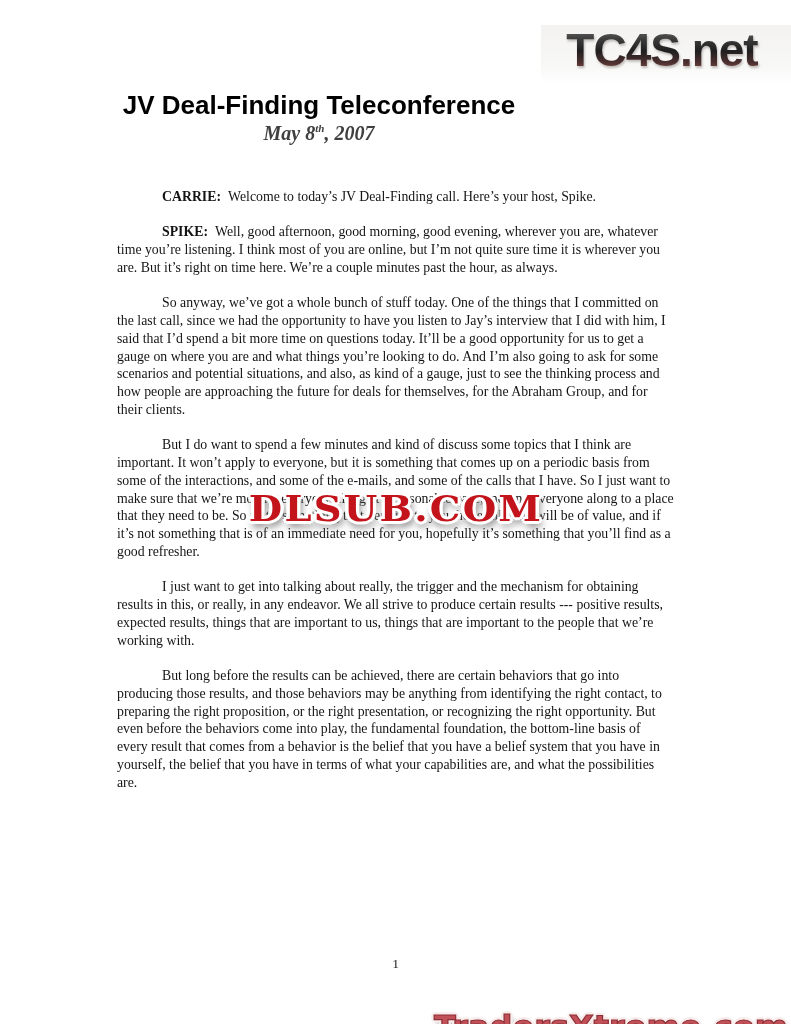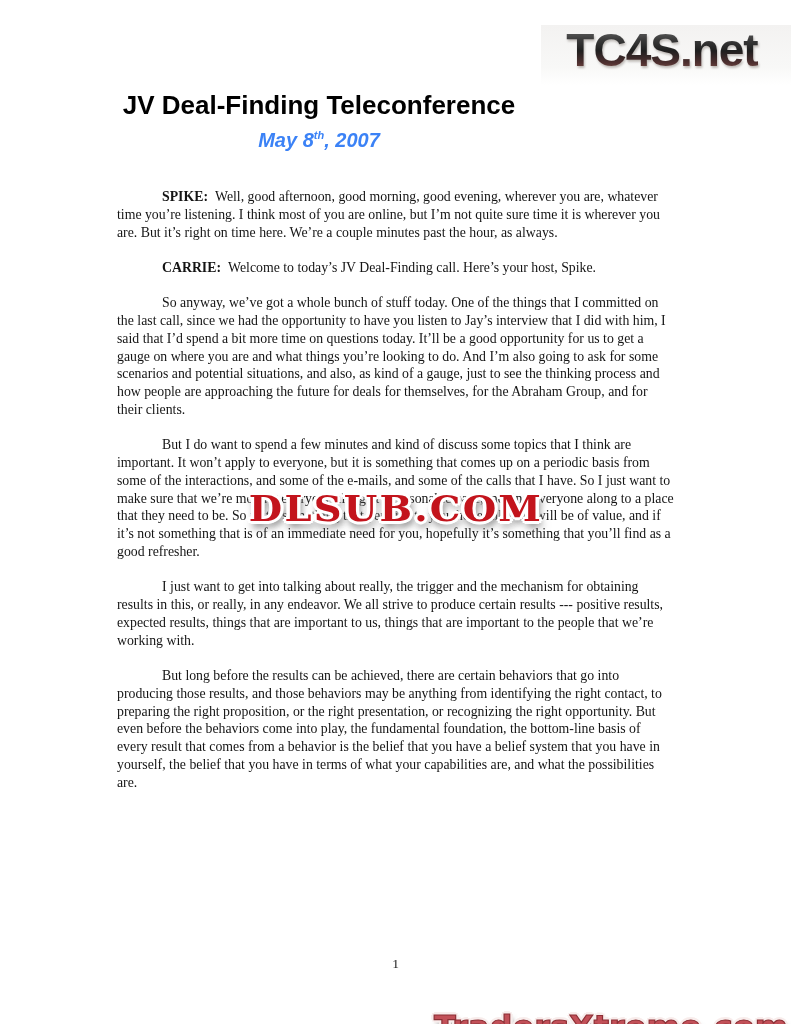--- a/index.html
+++ b/index.html
@@ -21,22 +21,22 @@
     -webkit-background-clip:text;background-clip:text;color:transparent;
     filter:drop-shadow(1px 2px 1px rgba(120,110,105,0.45));
   }
   
   .title-block{position:absolute;top:90px;left:0;width:638px;text-align:center;}
   .doc-title{
     font-family:"Liberation Sans",sans-serif;font-weight:bold;
     font-size:26px;line-height:30px;color:#000;
   }
   .doc-subtitle{
-    font-family:Liberation Sans, sans-serif;font-weight:bold;font-style:italic;
-    font-size:20px;line-height:24px;color:#3b82f6;margin-top:8px;
+    font-family:Liberation Serif, serif;font-weight:bold;font-style:italic;
+    font-size:20px;line-height:24px;color:#404040;margin-top:1px;
   }
   .doc-subtitle sup{font-size:11px;vertical-align:super;line-height:0;}
   
   .body-text{
     position:absolute;left:117px;top:188px;width:557px;
     font-size:13.8px;line-height:17.8px;color:#141414;
   }
   .para{margin:0 0 17.5px 0;text-indent:45px;text-align:left;}
   .speaker{font-weight:bold;margin-right:7px;}
   
@@ -75,22 +75,22 @@
 <div class="tc4s-wrap">
   <span class="tc4s-logo">TC4S.net</span>
 </div>
 
 <div class="title-block">
   <div class="doc-title">JV Deal-Finding Teleconference</div>
   <div class="doc-subtitle"><span>May 8</span><sup>th</sup><span>, 2007</span></div>
 </div>
 
 <div class="body-text">
+  <p class="para"><b class="speaker">CARRIE:</b><span>Welcome to today’s JV Deal-Finding call.  Here’s your host, Spike.</span></p>
   <p class="para"><b class="speaker">SPIKE:</b><span>Well, good afternoon, good morning, good evening, wherever you are, whatever time you’re listening.  I think most of you are online, but I’m not quite sure time it is wherever you are.  But it’s right on time here.  We’re a couple minutes past the hour, as always.</span></p>
-  <p class="para"><b class="speaker">CARRIE:</b><span>Welcome to today’s JV Deal-Finding call.  Here’s your host, Spike.</span></p>
   <p class="para"><span>So anyway, we’ve got a whole bunch of stuff today. One of the things that I committed on the last call, since we had the opportunity to have you listen to Jay’s interview that I did with him, I said that I’d spend a bit more time on questions today.  It’ll be a good opportunity for us to get a gauge on where you are and what things you’re looking to do. And I’m also going to ask for some scenarios and potential situations, and also, as kind of a gauge, just to see the thinking process and how people are approaching the future for deals for themselves, for the Abraham Group, and for their clients.</span></p>
   <p class="para"><span>But I do want to spend a few minutes and kind of discuss some topics that I think are important.  It won’t apply to everyone, but it is something that comes up on a periodic basis from some of the interactions, and some of the e-mails, and some of the calls that I have.  So I just want to make sure that we’re moving everyone along at a reasonable pace, moving everyone along to a place that they need to be.  So if it’s something that pertains to you, hopefully this will be of value, and if it’s not something that is of an immediate need for you, hopefully it’s something that you’ll find as a good refresher.</span></p>
   <p class="para"><span>I just want to get into talking about really, the trigger and the mechanism for obtaining results in this, or really, in any endeavor.  We all strive to produce certain results --- positive results, expected results, things that are important to us, things that are important to the people that we’re working with.</span></p>
   <p class="para"><span>But long before the results can be achieved, there are certain behaviors that go into producing those results, and those behaviors may be anything from identifying the right contact, to preparing the right proposition, or the right presentation, or recognizing the right opportunity.  But even before the behaviors come into play, the fundamental foundation, the bottom-line basis of every result that comes from a behavior is the belief that you have a belief system that you have in yourself, the belief that you have in terms of what your capabilities are, and what the possibilities are.</span></p>
 </div>
 
 <div class="watermark">DLSUB.COM</div>
 
 <div class="page-number">1</div>
 

